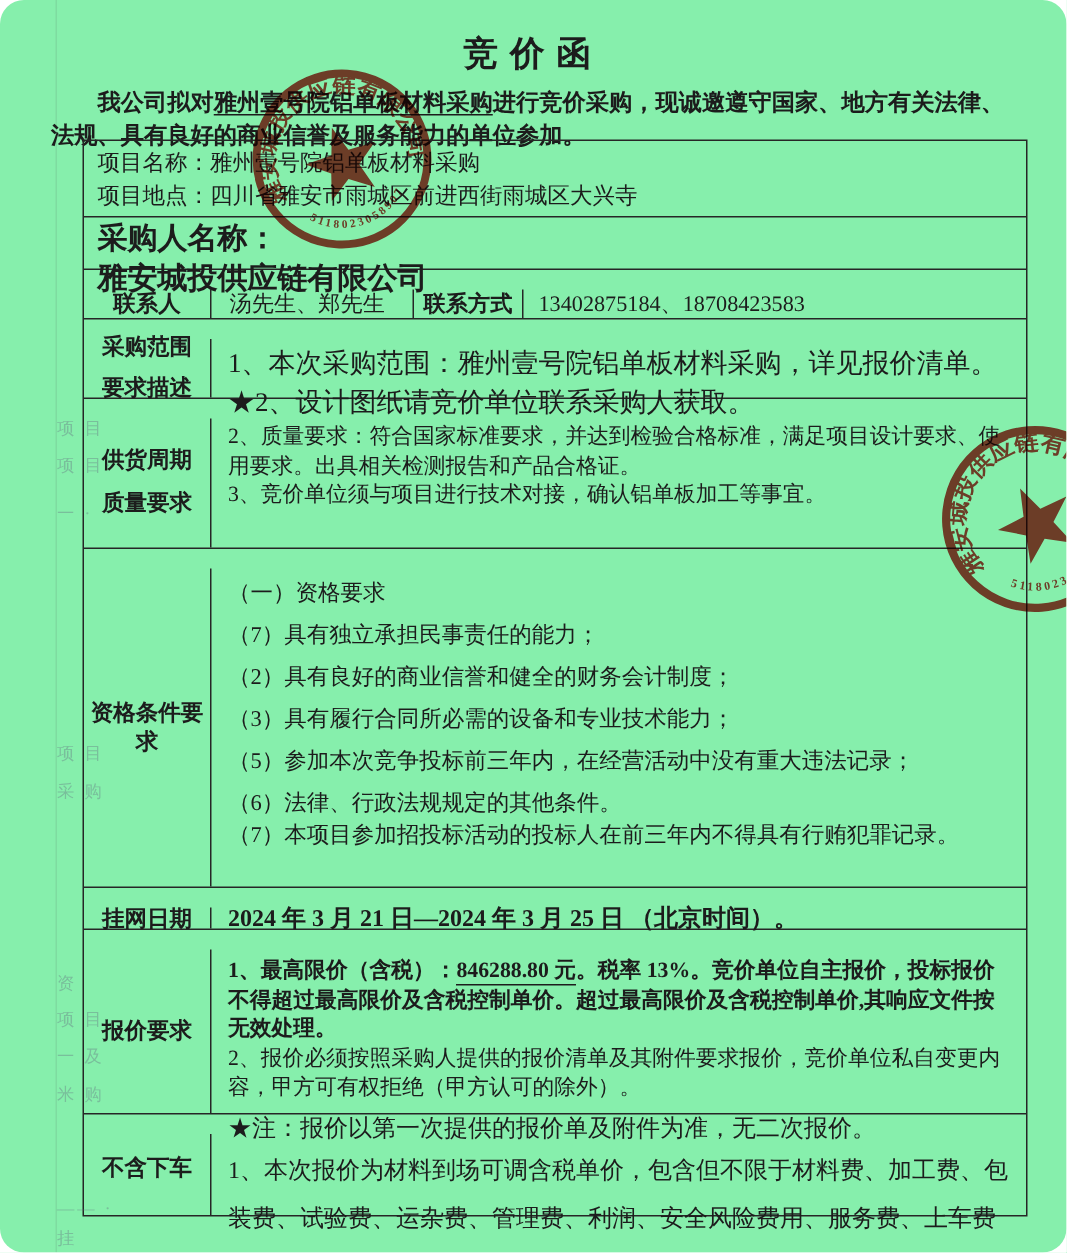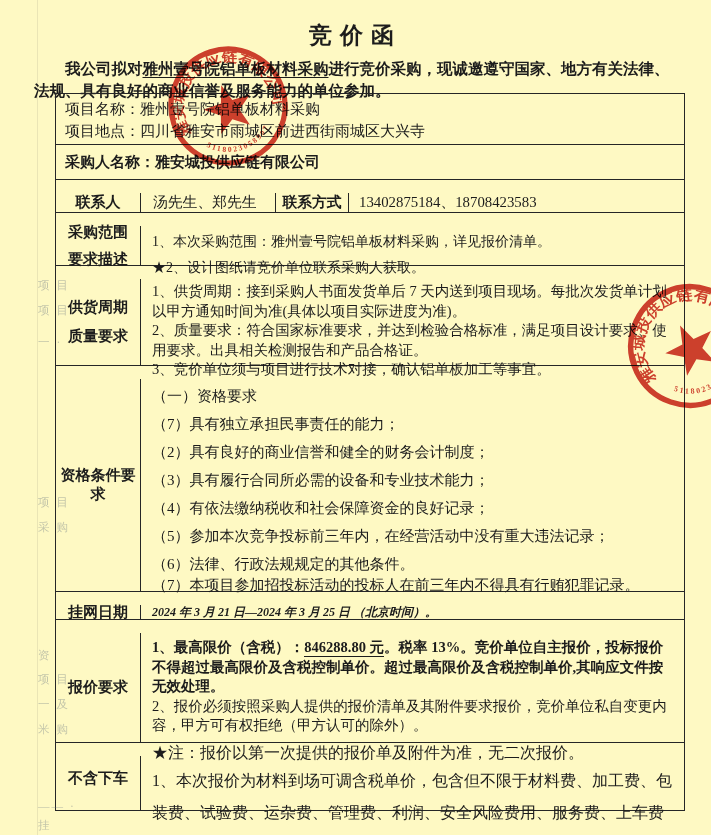--- a/index.html
+++ b/index.html
@@ -1,54 +1,54 @@
 <!DOCTYPE html>
 <html><head>
 <meta charset="utf-8">
 <style>
   html,body{margin:0;padding:0;background:#ffffff;}
   .page{
-    position:relative;width:711px;height:835px;overflow:hidden;background:#fef9c3;
-    font-family:"Liberation Serif","DejaVu Serif",serif;color:#1c1c1c;
+    position:relative;width:711px;height:835px;overflow:hidden;background:#86efac;
+    font-family:"Liberation Serif","DejaVu Serif",serif;color:#1c1c1c;border-radius:16px;
   }
   .scan-line{position:absolute;left:37px;top:0;width:1px;height:835px;background:rgba(60,60,60,.10);}
   .doc-title{padding-top:20px;text-align:center;font-size:23px;font-weight:700;letter-spacing:8px;}
   .intro{margin:7px 28px 0 34px;font-size:15.5px;line-height:22px;text-indent:2em;font-weight:600;}
   .intro u{text-underline-offset:3px;}
 
   .bid-table{position:absolute;left:55px;top:93px;width:630px;border:1.6px solid #262626;box-sizing:border-box;background:transparent;}
   .row{display:flex;border-top:1.5px solid #262626;box-sizing:border-box;}
   .row:first-child{border-top:none;}
   .cell{box-sizing:border-box;margin-top:13px;}
   .label-cell{width:85px;flex:0 0 85px;border-right:1.5px solid #262626;display:flex;flex-direction:column;align-items:center;justify-content:center;font-weight:700;font-size:15px;text-align:center;}
-  .content-cell{flex:1 1 auto;padding:2px 8px 0 11px;font-size:14px;}
+  .content-cell{flex:1 1 auto;padding:2px 8px 0 11px;font-size:18px;}
 
   .row-project{height:50px;flex-direction:column;padding:4px 8px 0 9px;font-weight:400;font-size:15px;line-height:22px;}
-  .row-purchaser{height:35px;align-items:center;padding:0 8px 0 9px;font-weight:700;font-size:15px;}
+  .row-purchaser{height:35px;align-items:flex-start;padding:0 8px 0 9px;font-weight:700;font-size:20px;flex-direction:column;}
   .row-contact{height:33px;}
   .row-contact .c2{width:135px;flex:0 0 135px;border-right:1.5px solid #262626;display:flex;align-items:center;padding-left:12px;font-size:14.8px;}
   .row-contact .c3{width:73px;flex:0 0 73px;border-right:1.5px solid #262626;display:flex;align-items:center;justify-content:center;font-weight:700;font-size:14.8px;}
   .row-contact .c4{flex:1;display:flex;align-items:center;padding-left:10px;font-size:14.8px;}
   .row-contact .label-cell{border-right:1.5px solid #262626;}
 
   .row-scope{height:53px;}
   .row-scope .content-cell{padding-top:3px;line-height:26px;}
   .row-scope .label-cell{line-height:27px;}
 
   .row-supply{height:100px;}
   .row-supply .content-cell{padding-top:3px;line-height:19.5px;font-size:14.5px;}
   .row-supply .label-cell{line-height:29px;}
 
   .row-qual{height:226px;}
   .row-qual .content-cell{padding-top:7px;line-height:21px;font-size:15px;}
   .row-qual p{margin:0 0 7px 0;}
   .row-qual p.tight{margin-bottom:0;}
 
   .row-listing{height:28px;}
-  .row-listing .content-cell{display:flex;align-items:center;font-weight:600;font-size:12px;padding-top:0;font-style:italic;}
+  .row-listing .content-cell{display:flex;align-items:center;font-weight:600;font-size:16px;padding-top:0;}
 
   .row-quotereq{height:123px;}
   .row-quotereq .content-cell{padding-top:5px;line-height:19.5px;font-size:14.5px;}
   .row-quotereq .item1{font-weight:600;}
   .price-underline{border-bottom:1.2px solid #1c1c1c;padding-bottom:1px;}
   .row-quotereq .note{margin-top:7px;font-size:16px;font-weight:400;}
 
   .row-quotenote{height:68px;}
   .row-quotenote .label-cell{justify-content:flex-start;padding-top:13px;}
   .row-quotenote .content-cell{padding-top:9px;line-height:32px;font-size:16px;}
@@ -100,34 +100,32 @@
         <div>★2、设计图纸请竞价单位联系采购人获取。</div>
       </div>
     </div>
 
     <div class="row row-supply">
       <div class="cell label-cell">
         <span>供货周期</span>
         <span>质量要求</span>
       </div>
       <div class="cell content-cell">
-        <div>1、供货周期：接到采购人书面发货单后 7 天内送到项目现场。每批次发货单计划以甲方通知时间为准(具体以项目实际进度为准)。</div>
         <div>2、质量要求：符合国家标准要求，并达到检验合格标准，满足项目设计要求、使用要求。出具相关检测报告和产品合格证。</div>
         <div>3、竞价单位须与项目进行技术对接，确认铝单板加工等事宜。</div>
       </div>
     </div>
 
     <div class="row row-qual">
       <div class="cell label-cell">资格条件要求</div>
       <div class="cell content-cell">
         <p>（一）资格要求</p>
         <p>（7）具有独立承担民事责任的能力；</p>
         <p>（2）具有良好的商业信誉和健全的财务会计制度；</p>
         <p>（3）具有履行合同所必需的设备和专业技术能力；</p>
-        <p>（4）有依法缴纳税收和社会保障资金的良好记录；</p>
         <p>（5）参加本次竞争投标前三年内，在经营活动中没有重大违法记录；</p>
         <p class="tight">（6）法律、行政法规规定的其他条件。</p>
         <p class="tight">（7）本项目参加招投标活动的投标人在前三年内不得具有行贿犯罪记录。</p>
       </div>
     </div>
 
     <div class="row row-listing">
       <div class="cell label-cell">挂网日期</div>
       <div class="cell content-cell">2024 年 3 月 21 日—2024 年 3 月 25 日 （北京时间）。</div>
     </div>

